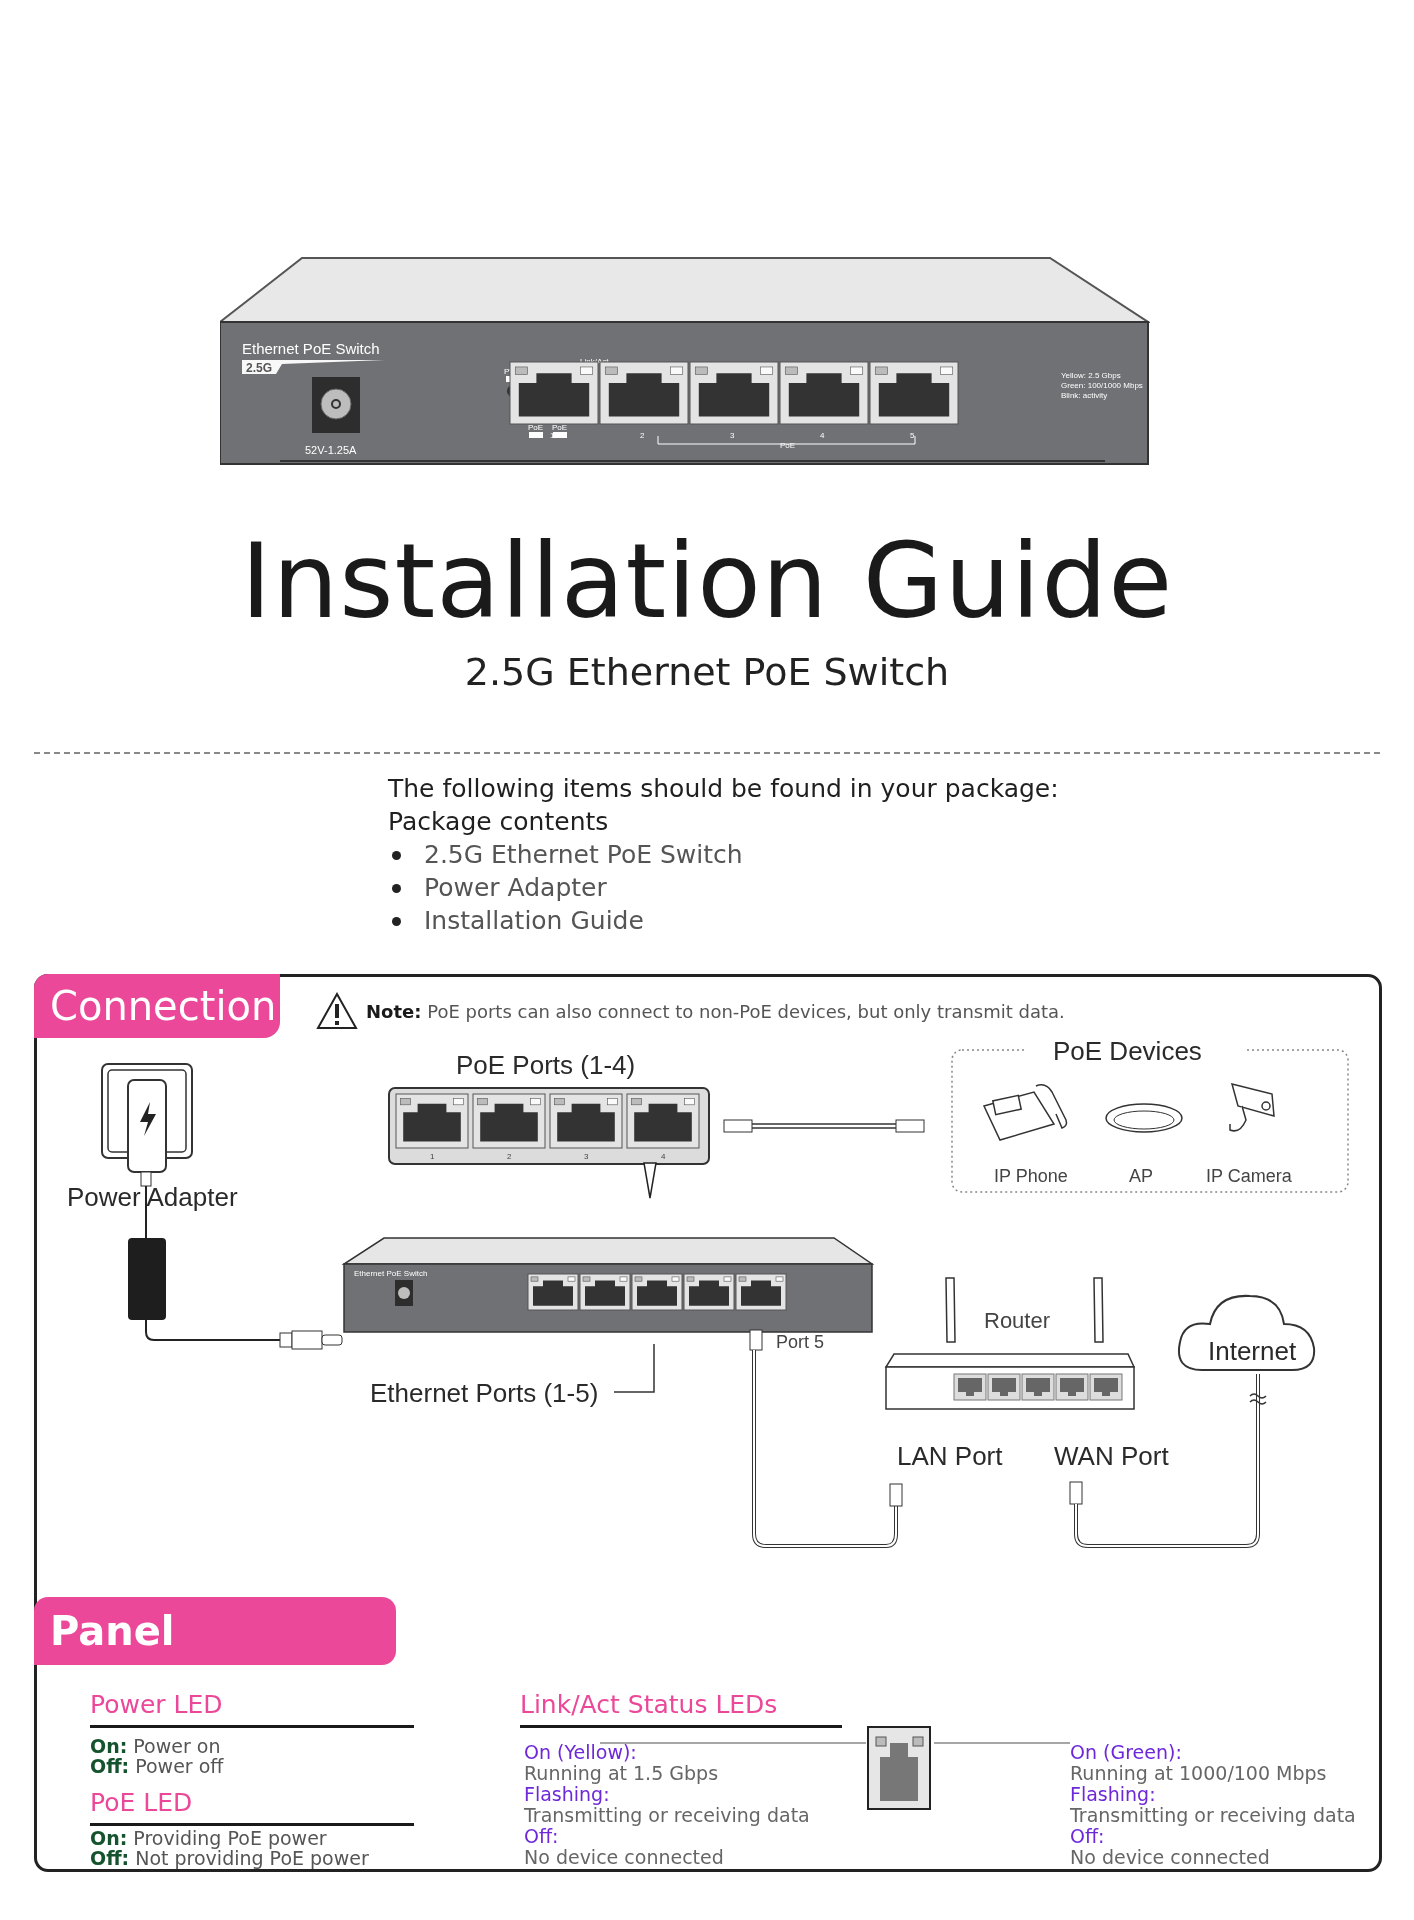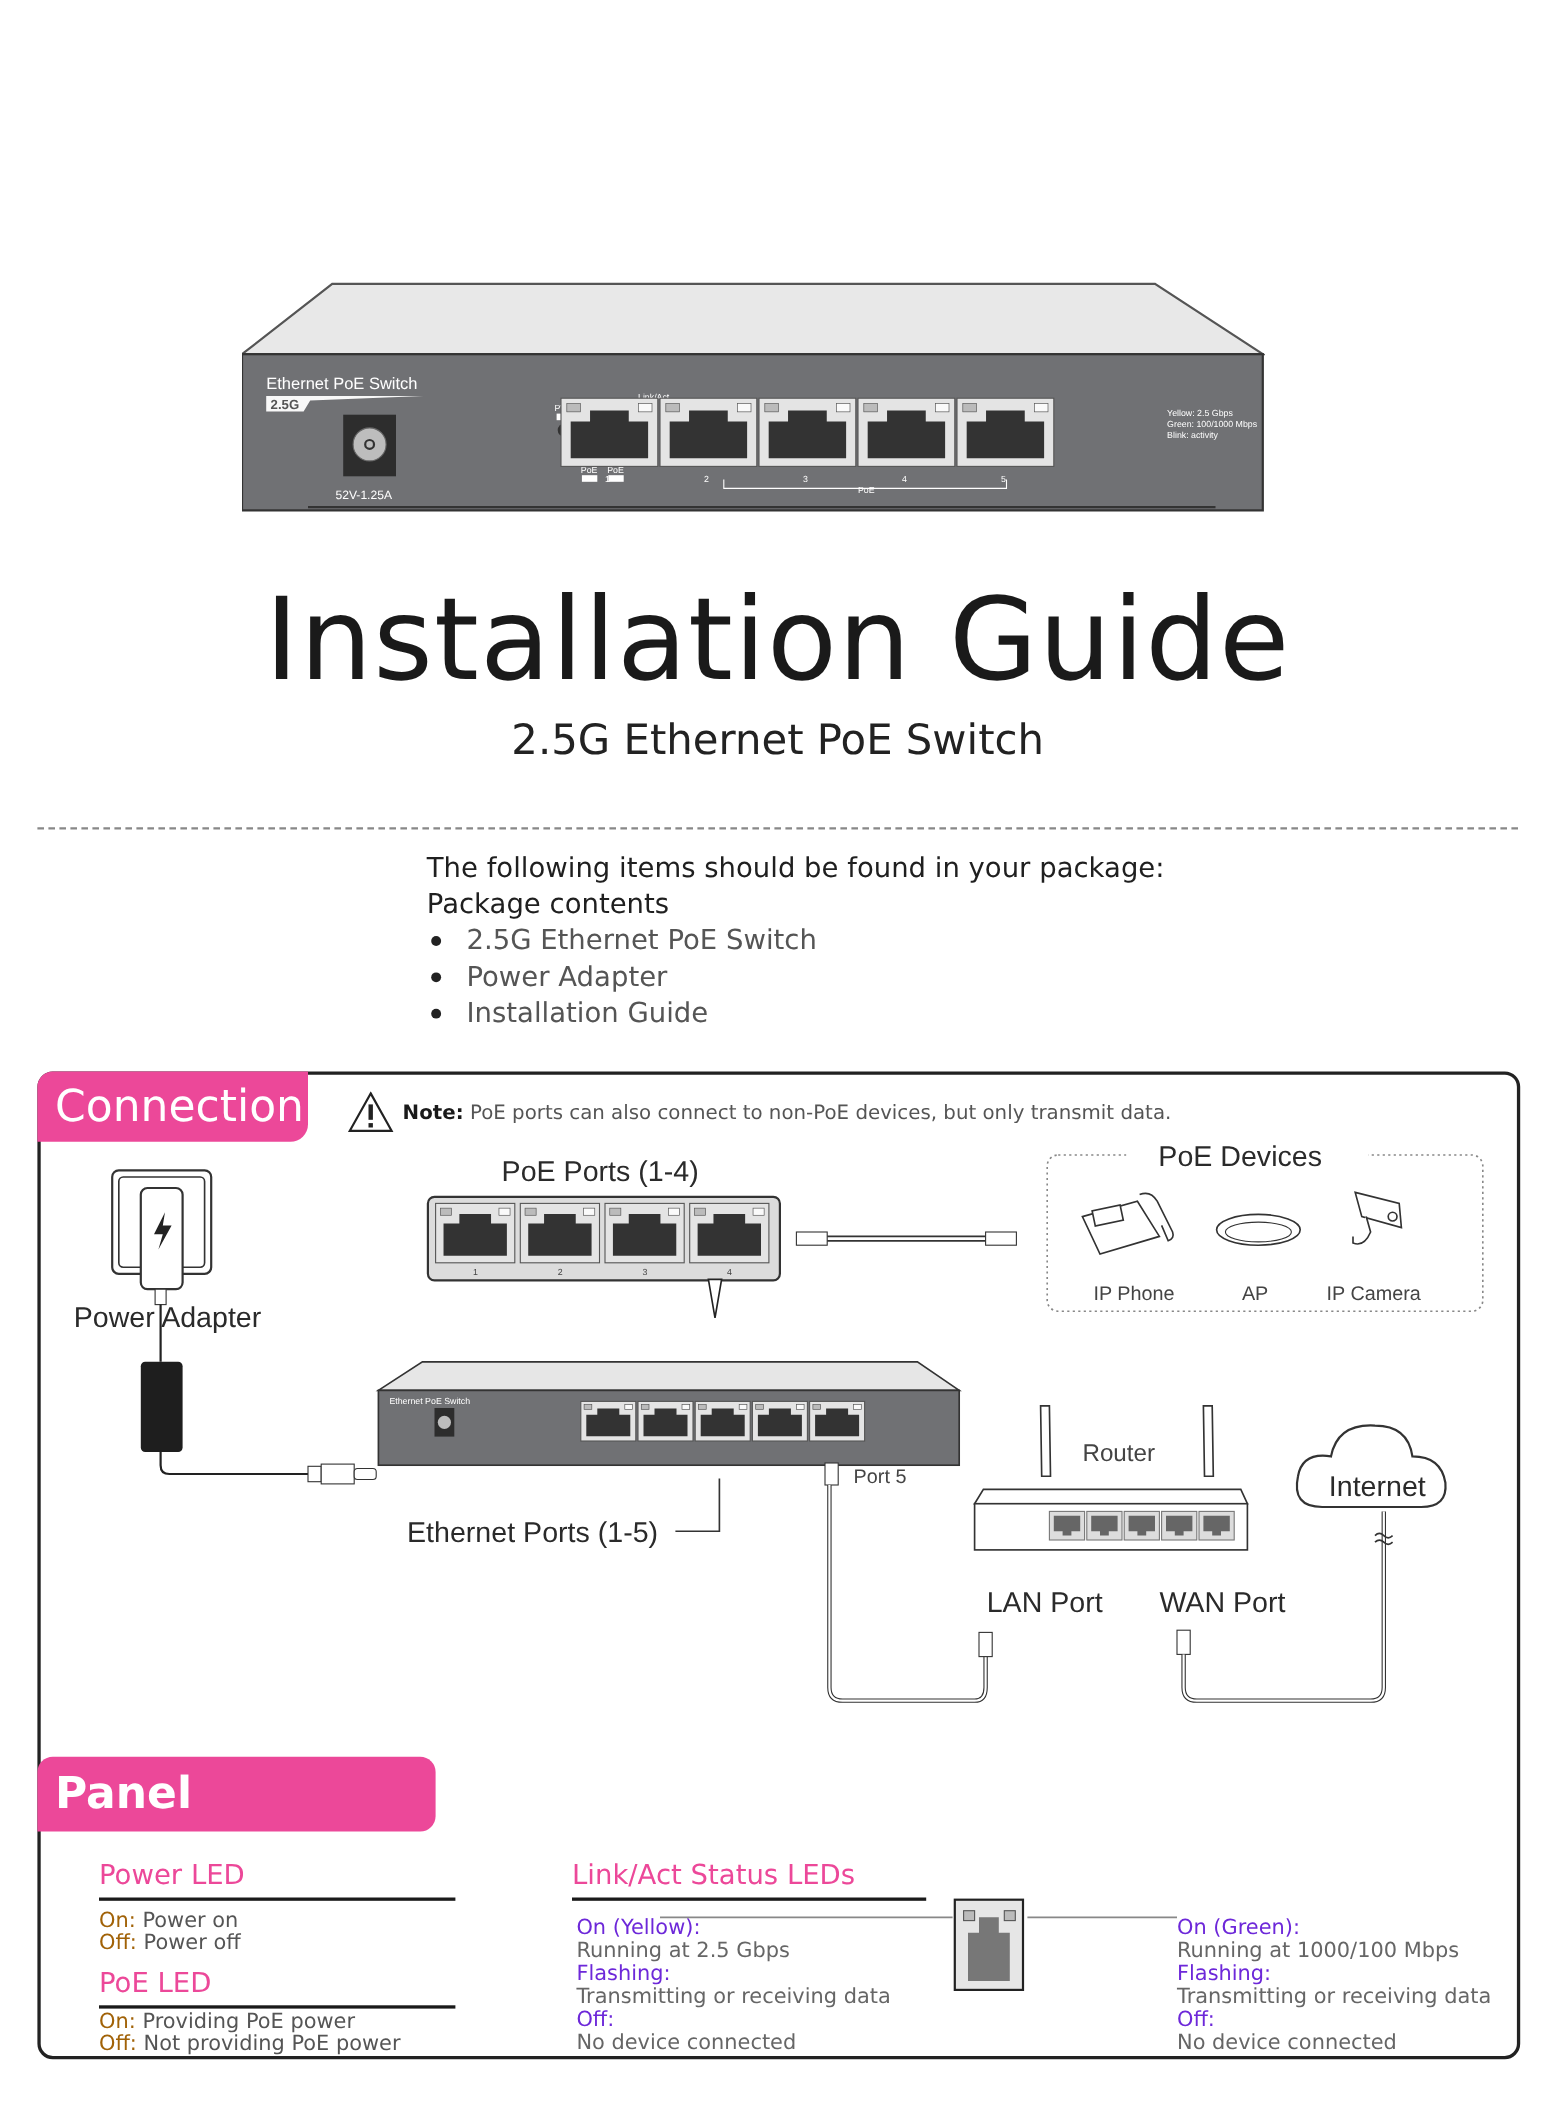--- a/index.html
+++ b/index.html
@@ -27,21 +27,21 @@
   .tab-panel { left: 34px; top: 1597px; width: 362px; height: 68px; line-height: 68px; border-top-left-radius: 14px; border-top-right-radius: 14px; border-bottom-right-radius: 14px; font-weight: bold; }
 
   .note { left: 316px; top: 992px; font-size: 18px; color: #555; display: flex; align-items: center; gap: 8px; }
   .note b { color: #1a1a1a; font-weight: bold; }
 
   #diagram { left: 34px; top: 974px; width: 1348px; height: 620px; }
 
   
   .ph { font-size: 25px; color: #ec4899; padding-bottom: 6px; border-bottom: 3px solid #1a1a1a; }
   .pline { font-size: 19px; line-height: 20px; color: #555; }
-  .pline b { color: #a16207; font-weight: normal; }
+  .pline b { color: #14532d; font-weight: bold; }
   .lk { font-size: 19px; line-height: 21px; }
   .lk .k { color: #6d28d9; }
   .lk .v { color: #666; }
 </style>
 </head>
 <body>
 
 <svg id="hero-switch" class="abs" viewBox="0 0 930 210">
   <polygon points="82,2 830,2 928,66 0,66" fill="#e8e8e8" stroke="#555" stroke-width="2"></polygon>
   <rect x="0" y="66" width="928" height="142" fill="#707174" stroke="#333" stroke-width="2"></rect>
@@ -327,21 +327,21 @@
   <div class="ph" style="margin-top:12px;">PoE LED</div>
   <div class="pline" style="margin-top:2px;"><b>On:</b> <span>Providing PoE power</span></div>
   <div class="pline"><b>Off:</b> <span>Not providing PoE power</span></div>
 </div>
 
 <div class="abs" style="left:520px; top:1690px; width:322px;">
   <div class="ph">Link/Act Status LEDs</div>
 </div>
 <div class="abs lk" style="left:524px; top:1742px;">
   <div class="k">On (Yellow):</div>
-  <div class="v">Running at 2.5 Gbps</div>
+  <div class="v">Running at 1.5 Gbps</div>
   <div class="k">Flashing:</div>
   <div class="v">Transmitting or receiving data</div>
   <div class="k">Off:</div>
   <div class="v">No device connected</div>
 </div>
 <svg class="abs" style="left:600px; top:1725px;" width="470" height="90" viewBox="0 0 470 90">
   <line x1="0" y1="18" x2="266" y2="18" stroke="#888" stroke-width="1.5"></line>
   <line x1="334" y1="18" x2="470" y2="18" stroke="#888" stroke-width="1.5"></line>
   <rect x="268" y="2" width="62" height="82" fill="#e6e6e6" stroke="#222" stroke-width="2"></rect>
   <rect x="276" y="12" width="10" height="9" fill="#bbb" stroke="#555"></rect>

